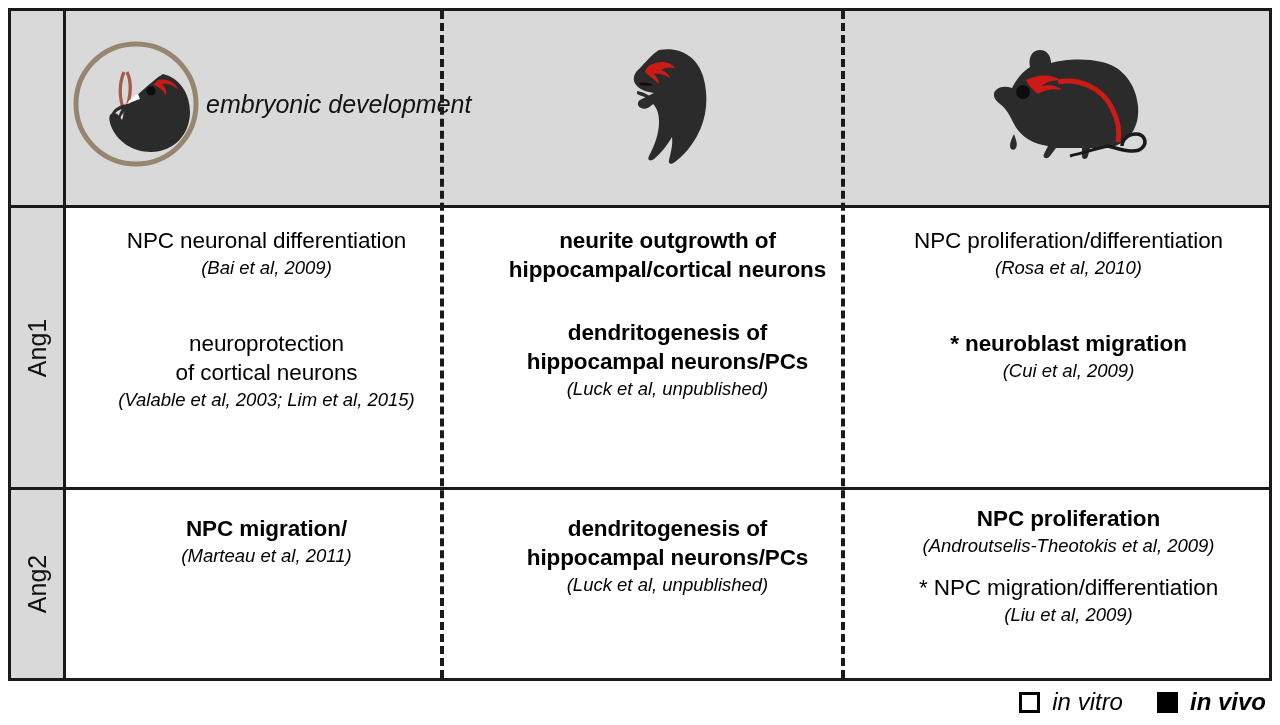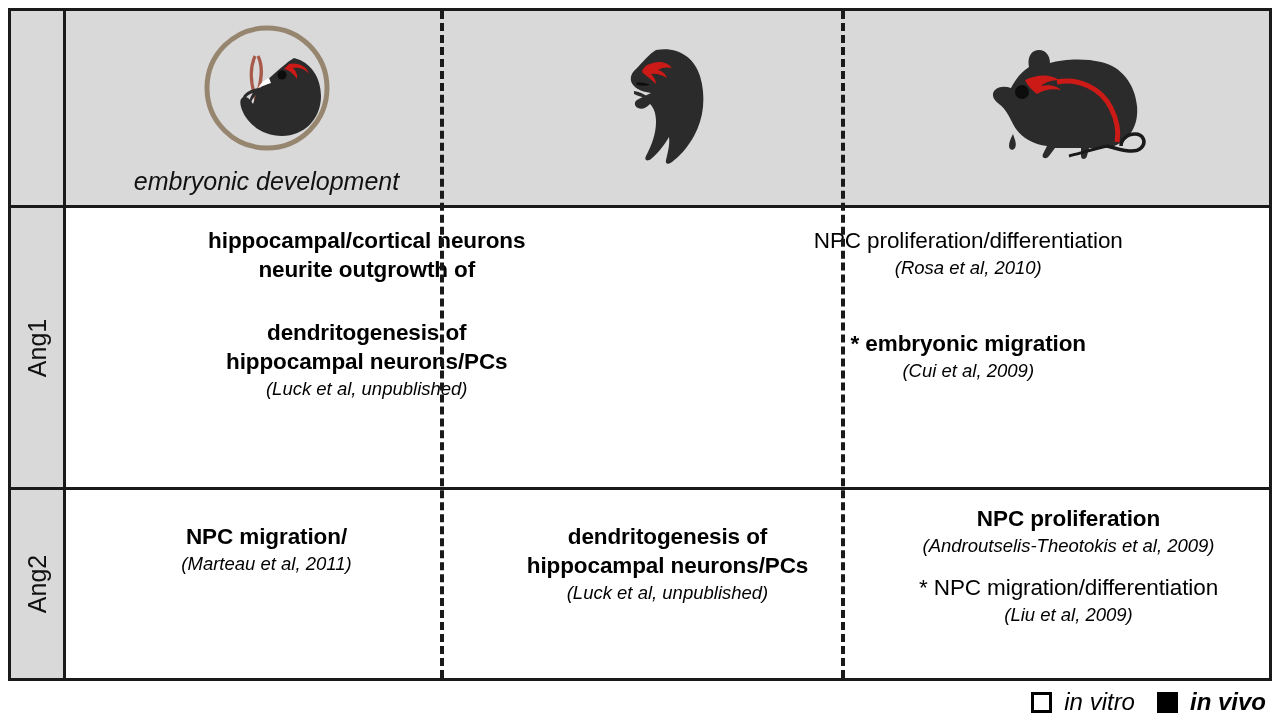--- a/index.html
+++ b/index.html
@@ -53,21 +53,21 @@
   }
   .header-cells {
     flex: 1 1 auto;
     display: flex;
     position: relative;
   }
   .header-cell {
     flex: 1 1 33.3333%;
     position: relative;
     display: flex;
-    flex-direction: column;
+    flex-direction: row;
     align-items: center;
     justify-content: flex-end;
     padding-bottom: 8px;
     box-sizing: border-box;
   }
   .header-art {
     flex: 1 1 auto;
     display: flex;
     align-items: center;
     justify-content: center;
@@ -152,31 +152,31 @@
     font-style: italic;
     font-weight: normal;
   }
 
   
   .cell-a1c1 .entry:nth-child(1) { margin-bottom: 0; }
   .cell-a1c1 .entry:nth-child(2) { margin-top: 48px; }
   .cell-a1c2 .entry:nth-child(2) { margin-top: 34px; }
   .cell-a1c3 .entry:nth-child(2) { margin-top: 48px; }
   .cell-a2c3 .entry:nth-child(2) { margin-top: 14px; }
-  .cell-a2c1, .cell-a2c2 { padding-top: 32px; }
+  .cell-a2c1, .cell-a2c2 { padding-top: 24px; }
   .cell-a2c3 { padding-top: 14px; text-align: center; }
 
   
   .legend {
     position: absolute;
     right: 14px;
     top: 688px;
     display: flex;
     align-items: flex-end;
-    gap: 22px;
+    gap: 34px;
     font-size: 24px;
   }
   .legend-item {
     display: flex;
     align-items: center;
     gap: 12px;
   }
   .swatch {
     width: 21px;
     height: 21px;
@@ -273,40 +273,51 @@
 
       </div>
     </div>
 
     <div class="body-row row-ang1">
       <div class="row-label-cell">
         <div class="row-label">Ang1</div>
       </div>
       <div class="row-cells">
 
+        <div class="data-cell cell-a1c1">
+          <div class="entry">
+            <div class="entry-title vitro">NPC neuronal differentiation</div>
+            <div class="entry-cite">(Bai et al, 2009)</div>
+          </div>
+          <div class="entry">
+            <div class="entry-title vitro">neuroprotection</div>
+            <div class="entry-title vitro">of cortical neurons</div>
+            <div class="entry-cite">(Valable et al, 2003; Lim et al, 2015)</div>
+          </div>
+        </div>
 
         <div class="data-cell cell-a1c2">
           <div class="entry">
+            <div class="entry-title vivo">neurite outgrowth of</div>
             <div class="entry-title vivo">hippocampal/cortical neurons</div>
-            <div class="entry-title vivo">neurite outgrowth of</div>
           </div>
           <div class="entry">
             <div class="entry-title vivo">dendritogenesis of</div>
             <div class="entry-title vivo">hippocampal neurons/PCs</div>
             <div class="entry-cite">(Luck et al, unpublished)</div>
           </div>
         </div>
 
         <div class="data-cell cell-a1c3">
           <div class="entry">
             <div class="entry-title vitro">NPC proliferation/differentiation</div>
             <div class="entry-cite">(Rosa et al, 2010)</div>
           </div>
           <div class="entry">
-            <div class="entry-title vivo">* embryonic migration</div>
+            <div class="entry-title vivo">* neuroblast migration</div>
             <div class="entry-cite">(Cui et al, 2009)</div>
           </div>
         </div>
 
       </div>
     </div>
 
     <div class="body-row row-ang2">
       <div class="row-label-cell">
         <div class="row-label">Ang2</div>

